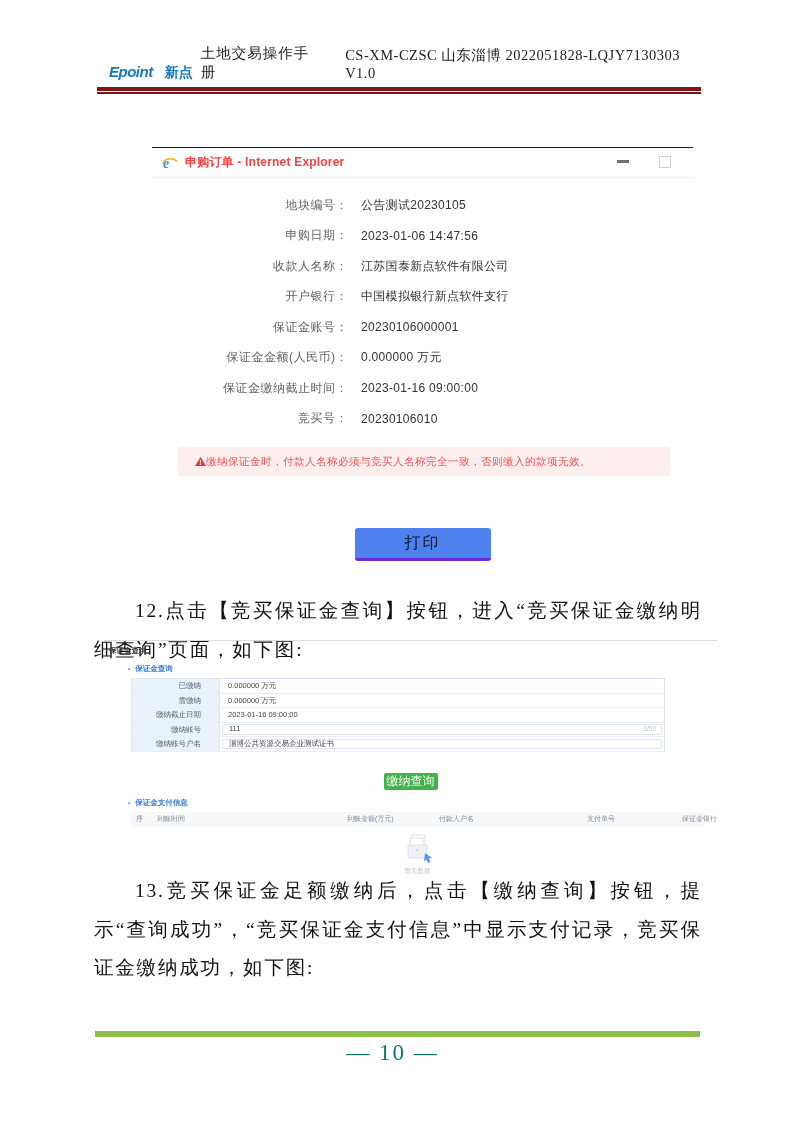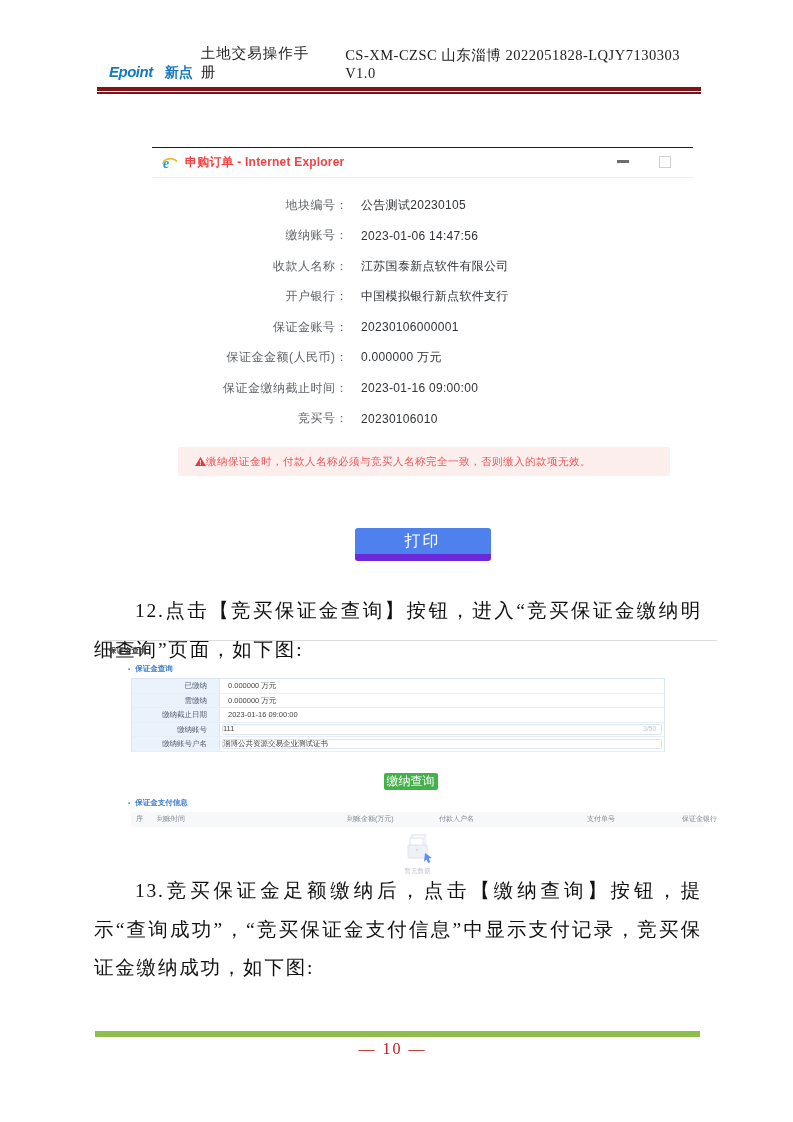--- a/index.html
+++ b/index.html
@@ -34,41 +34,41 @@
   .form-value { margin-left:13px; color:#2f3337; letter-spacing:0.3px; }
 
   .warn-box { margin:13px 23px 0 26px; height:29px; background:#fdeeee; border-radius:2px;
     display:flex; align-items:center; padding-left:17px; }
   .warn-tri { position:relative; width:11px; height:9px; background:#e23b3b;
     clip-path:polygon(50% 0, 100% 100%, 0 100%); flex:0 0 auto; }
   .warn-tri span { position:absolute; left:0; right:0; top:1px; text-align:center; color:#fdeeee; font-size:7px; font-weight:bold; line-height:9px; }
   .warn-text { font-size:10.5px; color:#e85656; letter-spacing:0.5px; }
 
   .print-btn { display:block; margin:52px auto 0; width:136px; height:33px;
-    background:#4e80ee; border:none; border-bottom:7px solid #6d28d9; border-radius:3px;
-    color:#ffffff; font-size:16px; letter-spacing:2px; cursor:pointer; font-family:"Liberation Sans", sans-serif; }
+    background:#4e80ee; border:none; border-bottom:3px solid #6d28d9; border-radius:3px;
+    color:#0f172a; font-size:16px; letter-spacing:2px; cursor:pointer; font-family:"Liberation Sans", sans-serif; }
 
   
   .para { position:absolute; left:94px; width:608px;
     font-family:"Liberation Serif", serif; font-size:19.5px; line-height:38.5px;
     letter-spacing:1.8px; text-align:justify; color:#111; }
   .para.p12 { top:592px; text-indent:2.1em; }
   .para.p13 { top:872px; text-indent:2.1em; }
 
   
   .shot2 { position:absolute; left:104px; top:640px; width:613px; border-top:1px solid #dcdcdc; padding-top:5px; }
   .shot2-title { margin-left:5px; font-size:7.5px; font-weight:bold; color:#333; }
   .sec-head { margin:8px 0 4px 24px; font-size:7.5px; font-weight:bold; color:#3c7fd0; cursor:pointer; }
   .sec-head .bullet { font-size:6px; margin-right:3px; }
 
   .mini-table { margin-left:27px; width:534px; border:1px solid #dce6f2; border-bottom:none; font-size:7.5px; }
   .mt-row { display:flex; align-items:stretch; height:14.5px; border-bottom:1px solid #e6eef8; background:#fff; }
-  .mt-label { width:88px; background:#eaf2fc; color:#55606e; text-align:right; padding-right:12px; line-height:13.5px; flex:0 0 auto; border-right:1px solid #dce6f2; }
+  .mt-label { width:88px; background:#eaf2fc; color:#55606e; text-align:right; padding-right:18px; line-height:13.5px; flex:0 0 auto; border-right:1px solid #dce6f2; }
   .mt-value { flex:1; padding-left:8px; color:#444; line-height:13.5px; position:relative; }
-  .mt-input { flex:1; margin:1.5px 2px; border:1px solid #e0e6ee; border-radius:2px; color:#444; line-height:10px; display:flex; align-items:center; position:relative; }
+  .mt-input { flex:1; margin:1.5px 2px; border:1px solid #e0e6ee; border-radius:2px; padding-left:6px; color:#444; line-height:10px; display:flex; align-items:center; position:relative; }
   .mt-counter { position:absolute; right:5px; color:#c0c4cc; font-size:6.5px; }
 
   .query-btn { display:block; margin:21px auto 0; width:54px; height:17px; background:#45b14b; border:none; border-radius:2px;
     color:#fff; font-size:12px; cursor:pointer; font-family:"Liberation Sans", sans-serif; }
 
   .pay-header { margin:4px 0 0 27px; width:573px; height:15px; background:#f7f8fa; display:flex; align-items:center; font-size:7px; color:#828a96; }
   .ph-col { flex:0 0 auto; overflow:hidden; white-space:nowrap; }
   .ph-c0 { width:26px; padding-left:5px; }
   .ph-c1 { width:190px; }
   .ph-c2 { width:92px; }
@@ -76,21 +76,21 @@
   .ph-c4 { width:95px; }
   .ph-c5 { width:70px; }
   .ph-c6 { flex:1; }
 
   .empty-state { width:573px; margin-left:27px; padding:6px 0 10px; display:flex; flex-direction:column; align-items:center; }
   .empty-caption { margin-top:2px; font-size:6.5px; color:#c0c4cc; }
 
   
   .footer-rule { position:absolute; left:95px; right:93px; top:1031px; height:6px; background:#8fbe4c; }
   .page-num { position:absolute; left:0; right:8px; top:1040px; text-align:center;
-    font-family:"Liberation Serif", serif; font-size:16px; color:#b91c1c; letter-spacing:2px; }
+    font-family:"Liberation Serif", serif; font-size:23px; color:#0f766e; letter-spacing:2px; }
 </style>
 </head>
 <body>
 
 <div class="page">
 
   <div class="doc-header">
     <span class="logo">
       <span class="ep">Epoint</span>
       <span class="xd">新点</span>
@@ -110,21 +110,21 @@
       <span class="win-min"></span>
       <span class="win-max"></span>
     </div>
 
     <div class="ie-form">
       <div class="form-row">
         <span class="form-label">地块编号：</span>
         <span class="form-value">公告测试20230105</span>
       </div>
       <div class="form-row">
-        <span class="form-label">缴纳账号：</span>
+        <span class="form-label">申购日期：</span>
         <span class="form-value">2023-01-06 14:47:56</span>
       </div>
       <div class="form-row">
         <span class="form-label">收款人名称：</span>
         <span class="form-value">江苏国泰新点软件有限公司</span>
       </div>
       <div class="form-row">
         <span class="form-label">开户银行：</span>
         <span class="form-value">中国模拟银行新点软件支行</span>
       </div>

